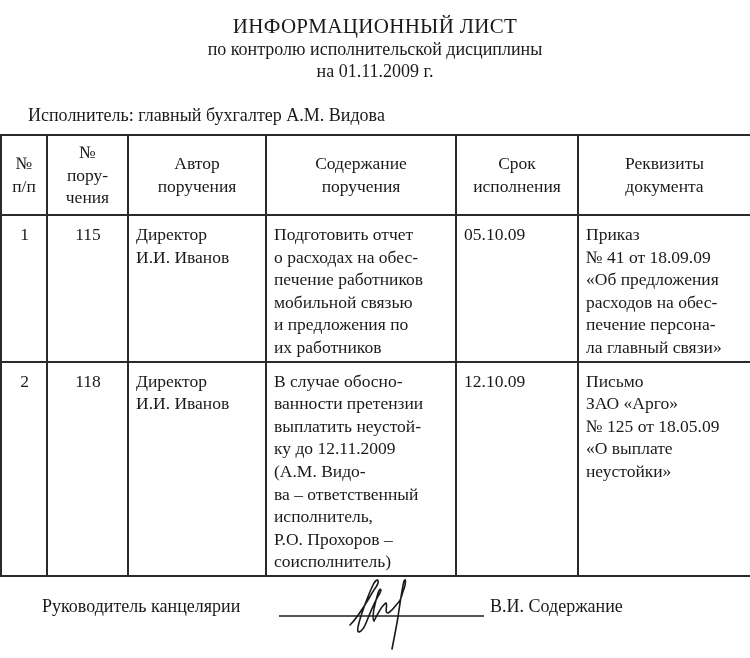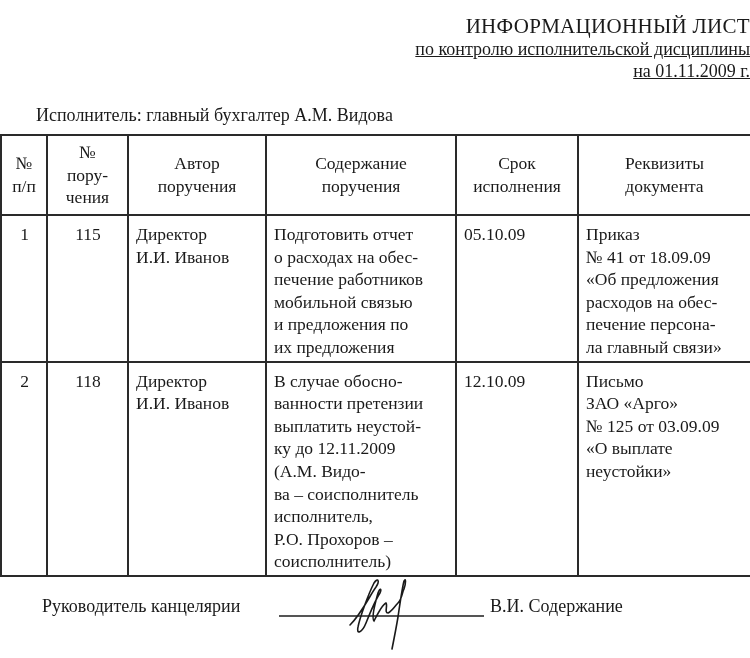--- a/index.html
+++ b/index.html
@@ -1,24 +1,24 @@
 <!DOCTYPE html>
 <html><head>
 <meta charset="utf-8">
 <style>
   html, body { margin: 0; padding: 0; background: #ffffff; }
   body {
     width: 750px; height: 658px; position: relative; overflow: hidden;
     font-family: "Liberation Serif", "DejaVu Serif", serif;
     color: #1a1a1a;
   }
-  .title-block { position: absolute; left: 0; top: 14px; width: 750px; text-align: right; }
+  .title-block { position: absolute; left: 0; top: 14px; width: 750px; text-align: center; }
   .title-main { font-size: 21px; line-height: 24px; letter-spacing: 0.3px; }
-  .title-sub { font-size: 18px; line-height: 22px; text-decoration: underline; }
-  .executor { position: absolute; left: 36px; top: 104px; font-size: 18px; line-height: 22px; }
+  .title-sub { font-size: 18px; line-height: 22px; }
+  .executor { position: absolute; left: 28px; top: 104px; font-size: 18px; line-height: 22px; }
   table.doc {
     position: absolute; left: 0; top: 134px; width: 750px;
     border-collapse: collapse; table-layout: fixed;
     font-size: 17.5px; line-height: 22.6px;
   }
   table.doc th, table.doc td { border: 2px solid #2a2a2a; vertical-align: top; }
   table.doc th { font-weight: normal; text-align: center; vertical-align: middle; padding: 4px 4px; height: 70px; }
   table.doc td { padding: 7px 6px 2px 7px; }
   td.c-num, td.c-order { text-align: center; }
   .hdr-line, .cell-line { display: block; white-space: nowrap; }
@@ -86,21 +86,21 @@
       <td>
         <span class="cell-line">Директор</span>
         <span class="cell-line">И.И. Иванов</span>
       </td>
       <td>
         <span class="cell-line">Подготовить отчет</span>
         <span class="cell-line">о расходах на обес-</span>
         <span class="cell-line">печение работников</span>
         <span class="cell-line">мобильной связью</span>
         <span class="cell-line">и предложения по</span>
-        <span class="cell-line">их предложения</span>
+        <span class="cell-line">их работников</span>
       </td>
       <td>05.10.09</td>
       <td>
         <span class="cell-line">Приказ</span>
         <span class="cell-line">№ 41 от 18.09.09</span>
         <span class="cell-line">«Об предложения</span>
         <span class="cell-line">расходов на обес-</span>
         <span class="cell-line">печение персона-</span>
         <span class="cell-line">ла главный связи»</span>
       </td>
@@ -111,30 +111,30 @@
       <td>
         <span class="cell-line">Директор</span>
         <span class="cell-line">И.И. Иванов</span>
       </td>
       <td>
         <span class="cell-line">В случае обосно-</span>
         <span class="cell-line">ванности претензии</span>
         <span class="cell-line">выплатить неустой-</span>
         <span class="cell-line">ку до 12.11.2009</span>
         <span class="cell-line">(А.М. Видо-</span>
-        <span class="cell-line">ва – соисполнитель</span>
+        <span class="cell-line">ва – ответственный</span>
         <span class="cell-line">исполнитель,</span>
         <span class="cell-line">Р.О. Прохоров –</span>
         <span class="cell-line">соисполнитель)</span>
       </td>
       <td>12.10.09</td>
       <td>
         <span class="cell-line">Письмо</span>
         <span class="cell-line">ЗАО «Арго»</span>
-        <span class="cell-line">№ 125 от 03.09.09</span>
+        <span class="cell-line">№ 125 от 18.05.09</span>
         <span class="cell-line">«О выплате</span>
         <span class="cell-line">неустойки»</span>
       </td>
     </tr>
   </tbody>
 </table>
 
 <div class="footer">
   <span class="footer-label">Руководитель канцелярии</span>
   <div class="sign-line"></div>

